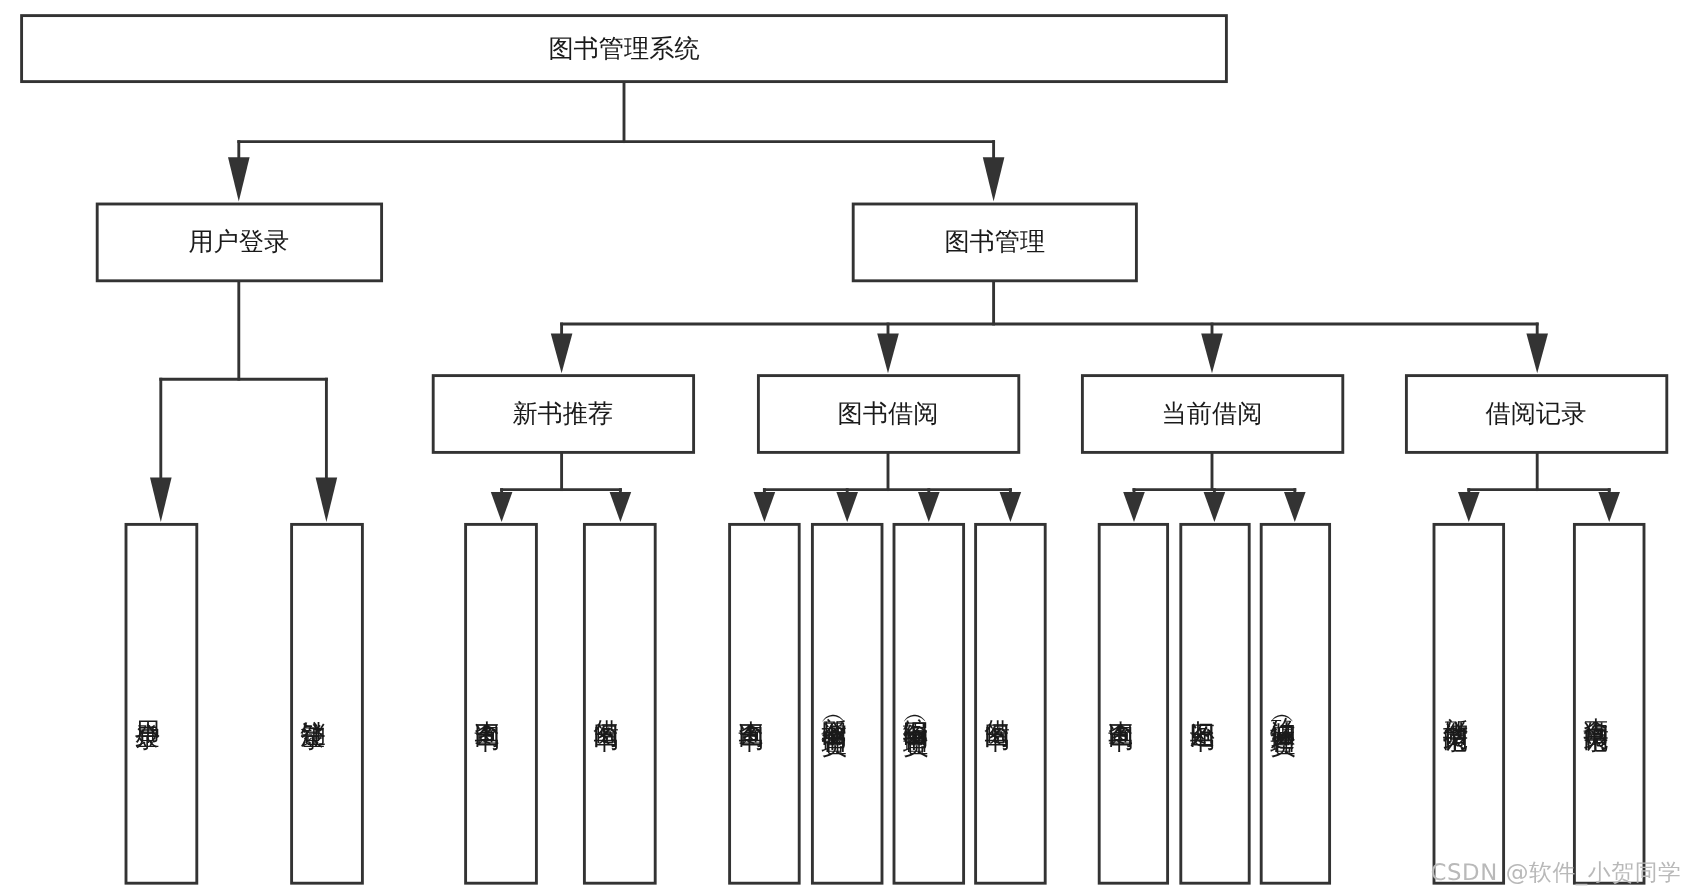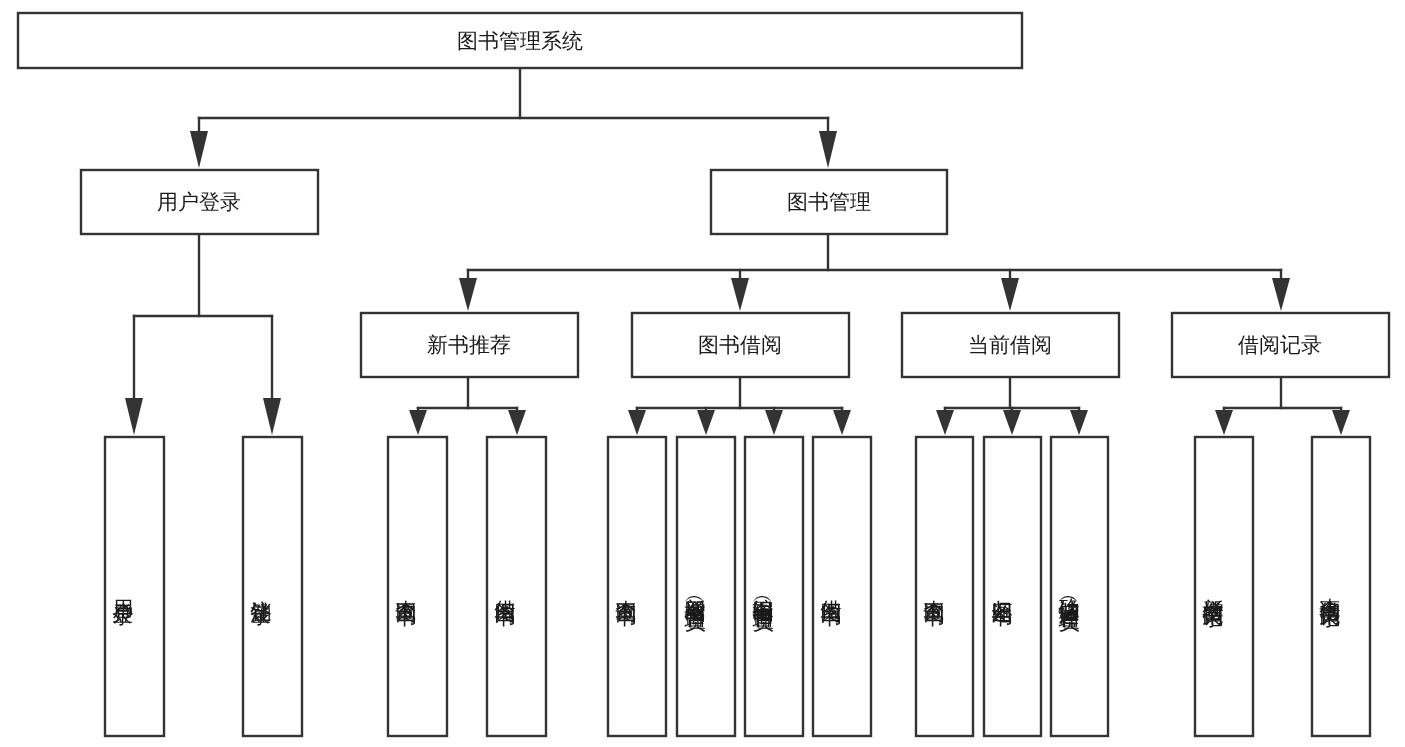--- a/index.html
+++ b/index.html
@@ -210,14 +210,15 @@
   <div class="leaf-label" style="left:615px; top:437px; height:299px; align-items:center; display:flex; justify-content:center;">查询图书</div>
   <div class="leaf-label" style="left:684px; top:444px; height:292px; align-items:flex-start; display:flex; justify-content:center;">新增图书（管理员）</div>
   <div class="leaf-label" style="left:752px; top:444px; height:292px; align-items:flex-start; display:flex; justify-content:center;">编辑图书（管理员）</div>
   <div class="leaf-label" style="left:820px; top:437px; height:299px; align-items:center; display:flex; justify-content:center;">借阅图书</div>
   <div class="leaf-label" style="left:923px; top:437px; height:299px; align-items:center; display:flex; justify-content:center;">查询图书</div>
   <div class="leaf-label" style="left:991px; top:437px; height:299px; align-items:center; display:flex; justify-content:center;">归还图书</div>
   <div class="leaf-label" style="left:1058px; top:444px; height:292px; align-items:flex-start; display:flex; justify-content:center;">确认归还（管理员）</div>
   <div class="leaf-label" style="left:1202px; top:437px; height:299px; align-items:center; display:flex; justify-content:center;">新增借阅记录</div>
   <div class="leaf-label" style="left:1319px; top:437px; height:299px; align-items:center; display:flex; justify-content:center;">查询借阅记录</div>
 
+  <div class="watermark" style="left:1192px; top:714px;">CSDN @软件_小贺同学</div>
 
 </div>
 
 </body></html>

